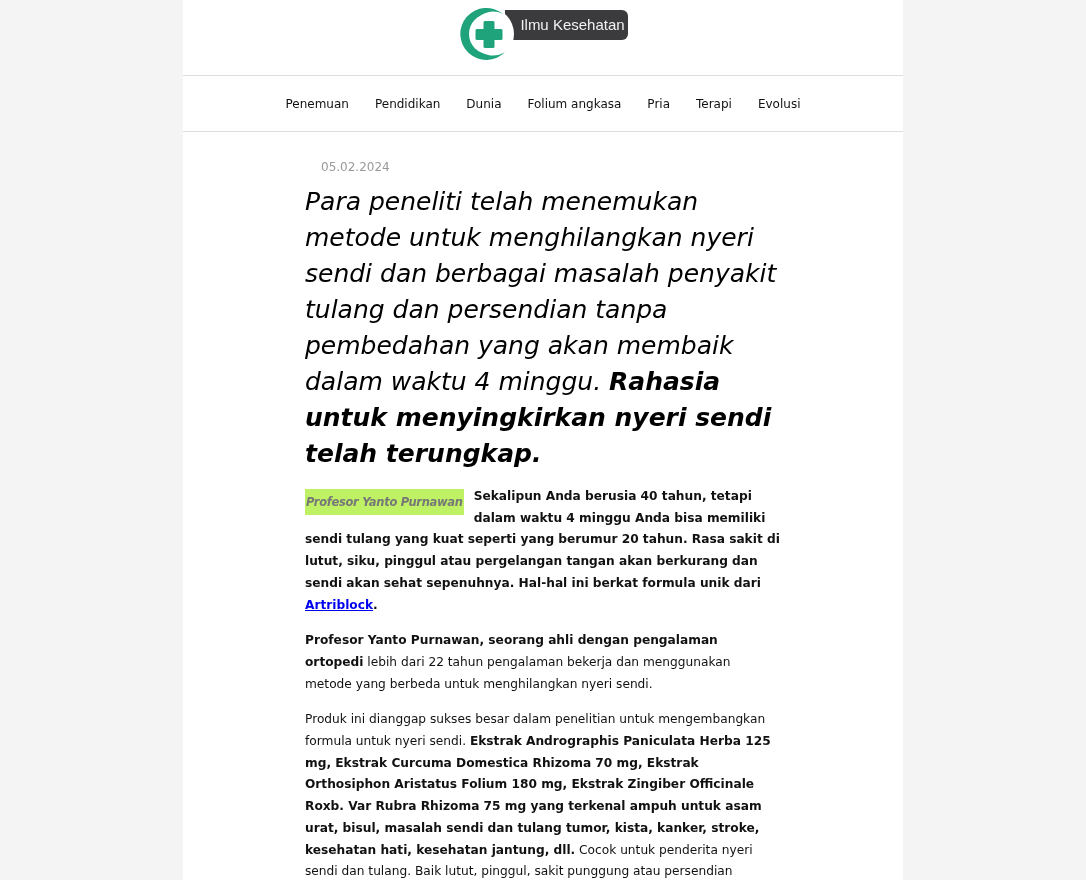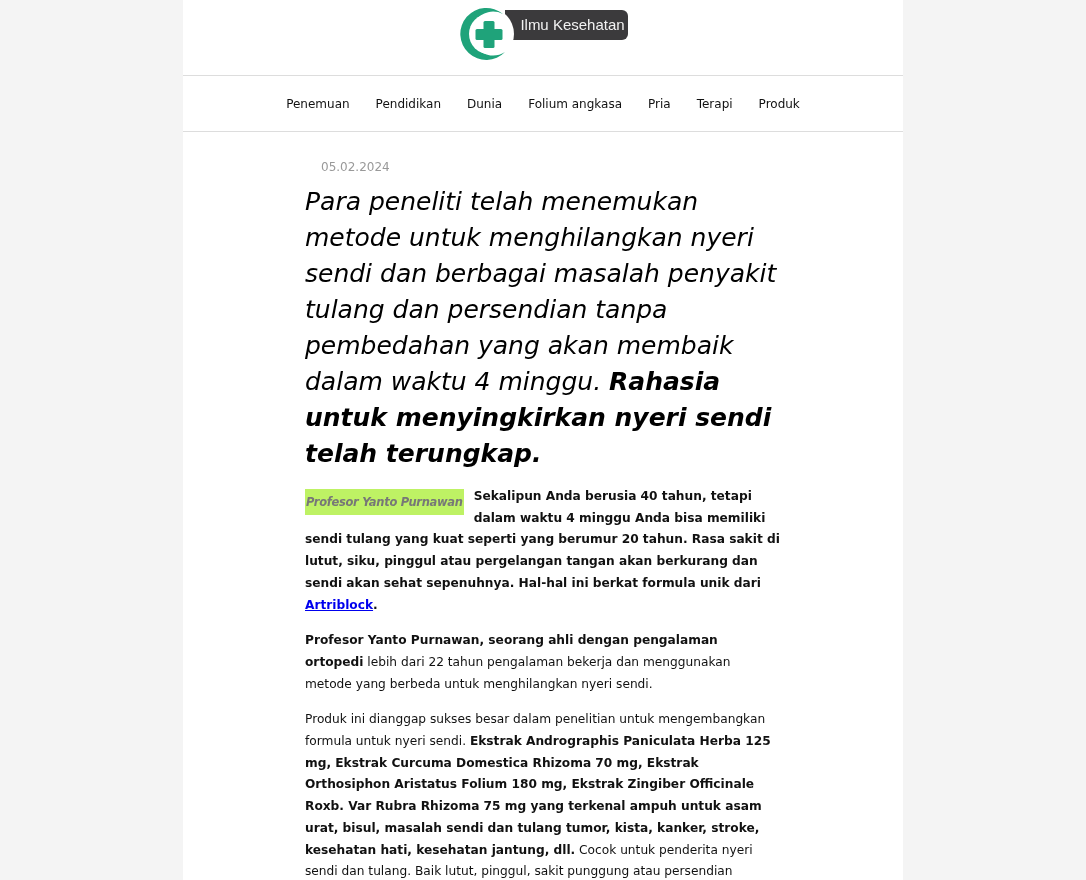--- a/index.html
+++ b/index.html
@@ -127,21 +127,21 @@
     </div>
   </header>
 
   <nav class="nav">
     <a>Penemuan</a>
     <a>Pendidikan</a>
     <a>Dunia</a>
     <a>Folium angkasa</a>
     <a>Pria</a>
     <a>Terapi</a>
-    <a>Produk</a>
+    <a>Evolusi</a>
   </nav>
 
   <article class="article">
     <div class="date">05.02.2024</div>
     <h1 class="title"><span>Para peneliti telah menemukan metode untuk menghilangkan nyeri sendi dan berbagai masalah penyakit tulang dan persendian tanpa pembedahan yang akan membaik dalam waktu 4 minggu.</span> <b>Rahasia untuk menyingkirkan nyeri sendi telah terungkap.</b></h1>
 
     <p>
       <span class="author-caption">Profesor Yanto Purnawan</span>
       <b>Sekalipun Anda berusia 40 tahun, tetapi dalam waktu 4 minggu Anda bisa memiliki sendi tulang yang kuat seperti yang berumur 20 tahun. Rasa sakit di lutut, siku, pinggul atau pergelangan tangan akan berkurang dan sendi akan sehat sepenuhnya. Hal-hal ini berkat formula unik dari </b><a class="brand-link" href="#">Artriblock</a><b>.</b>
     </p>

